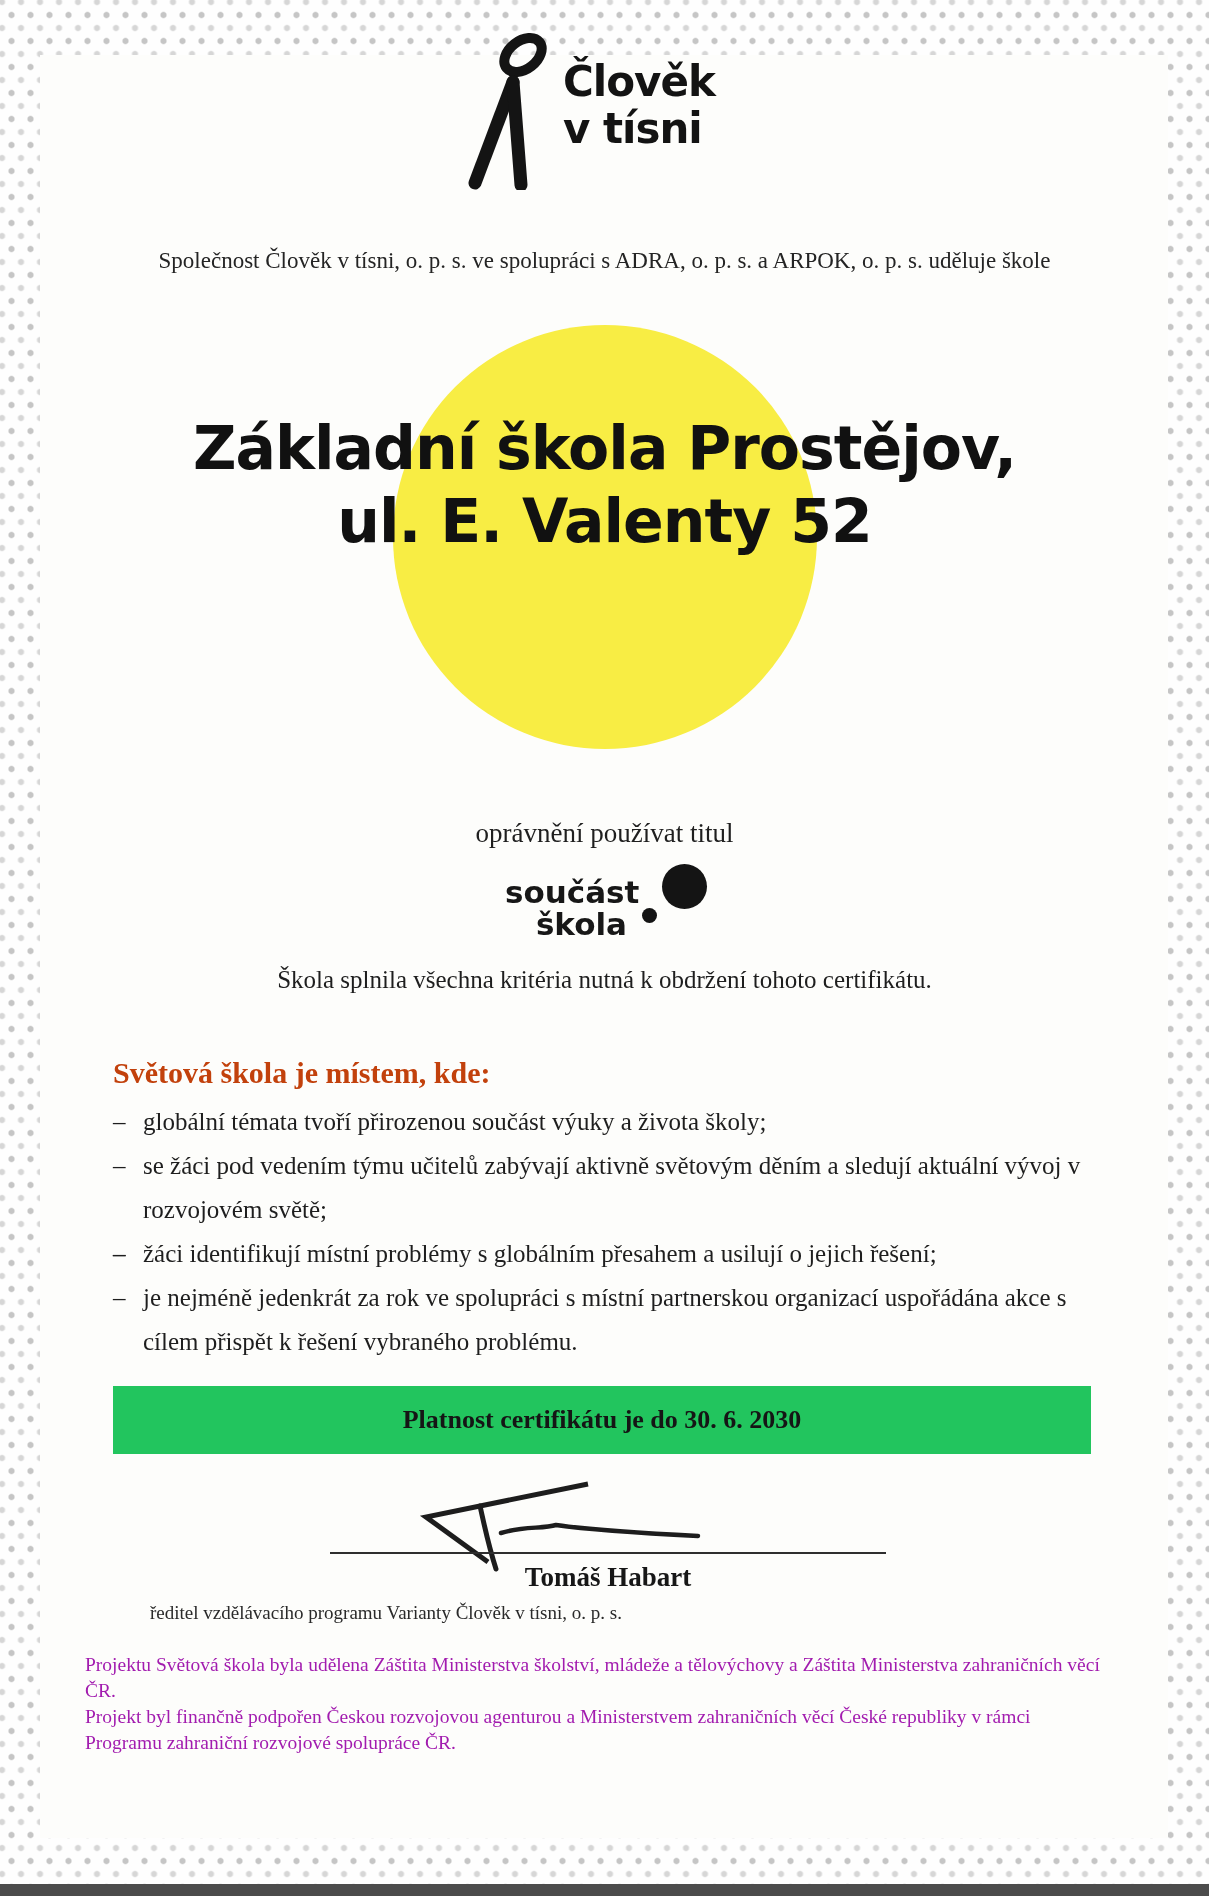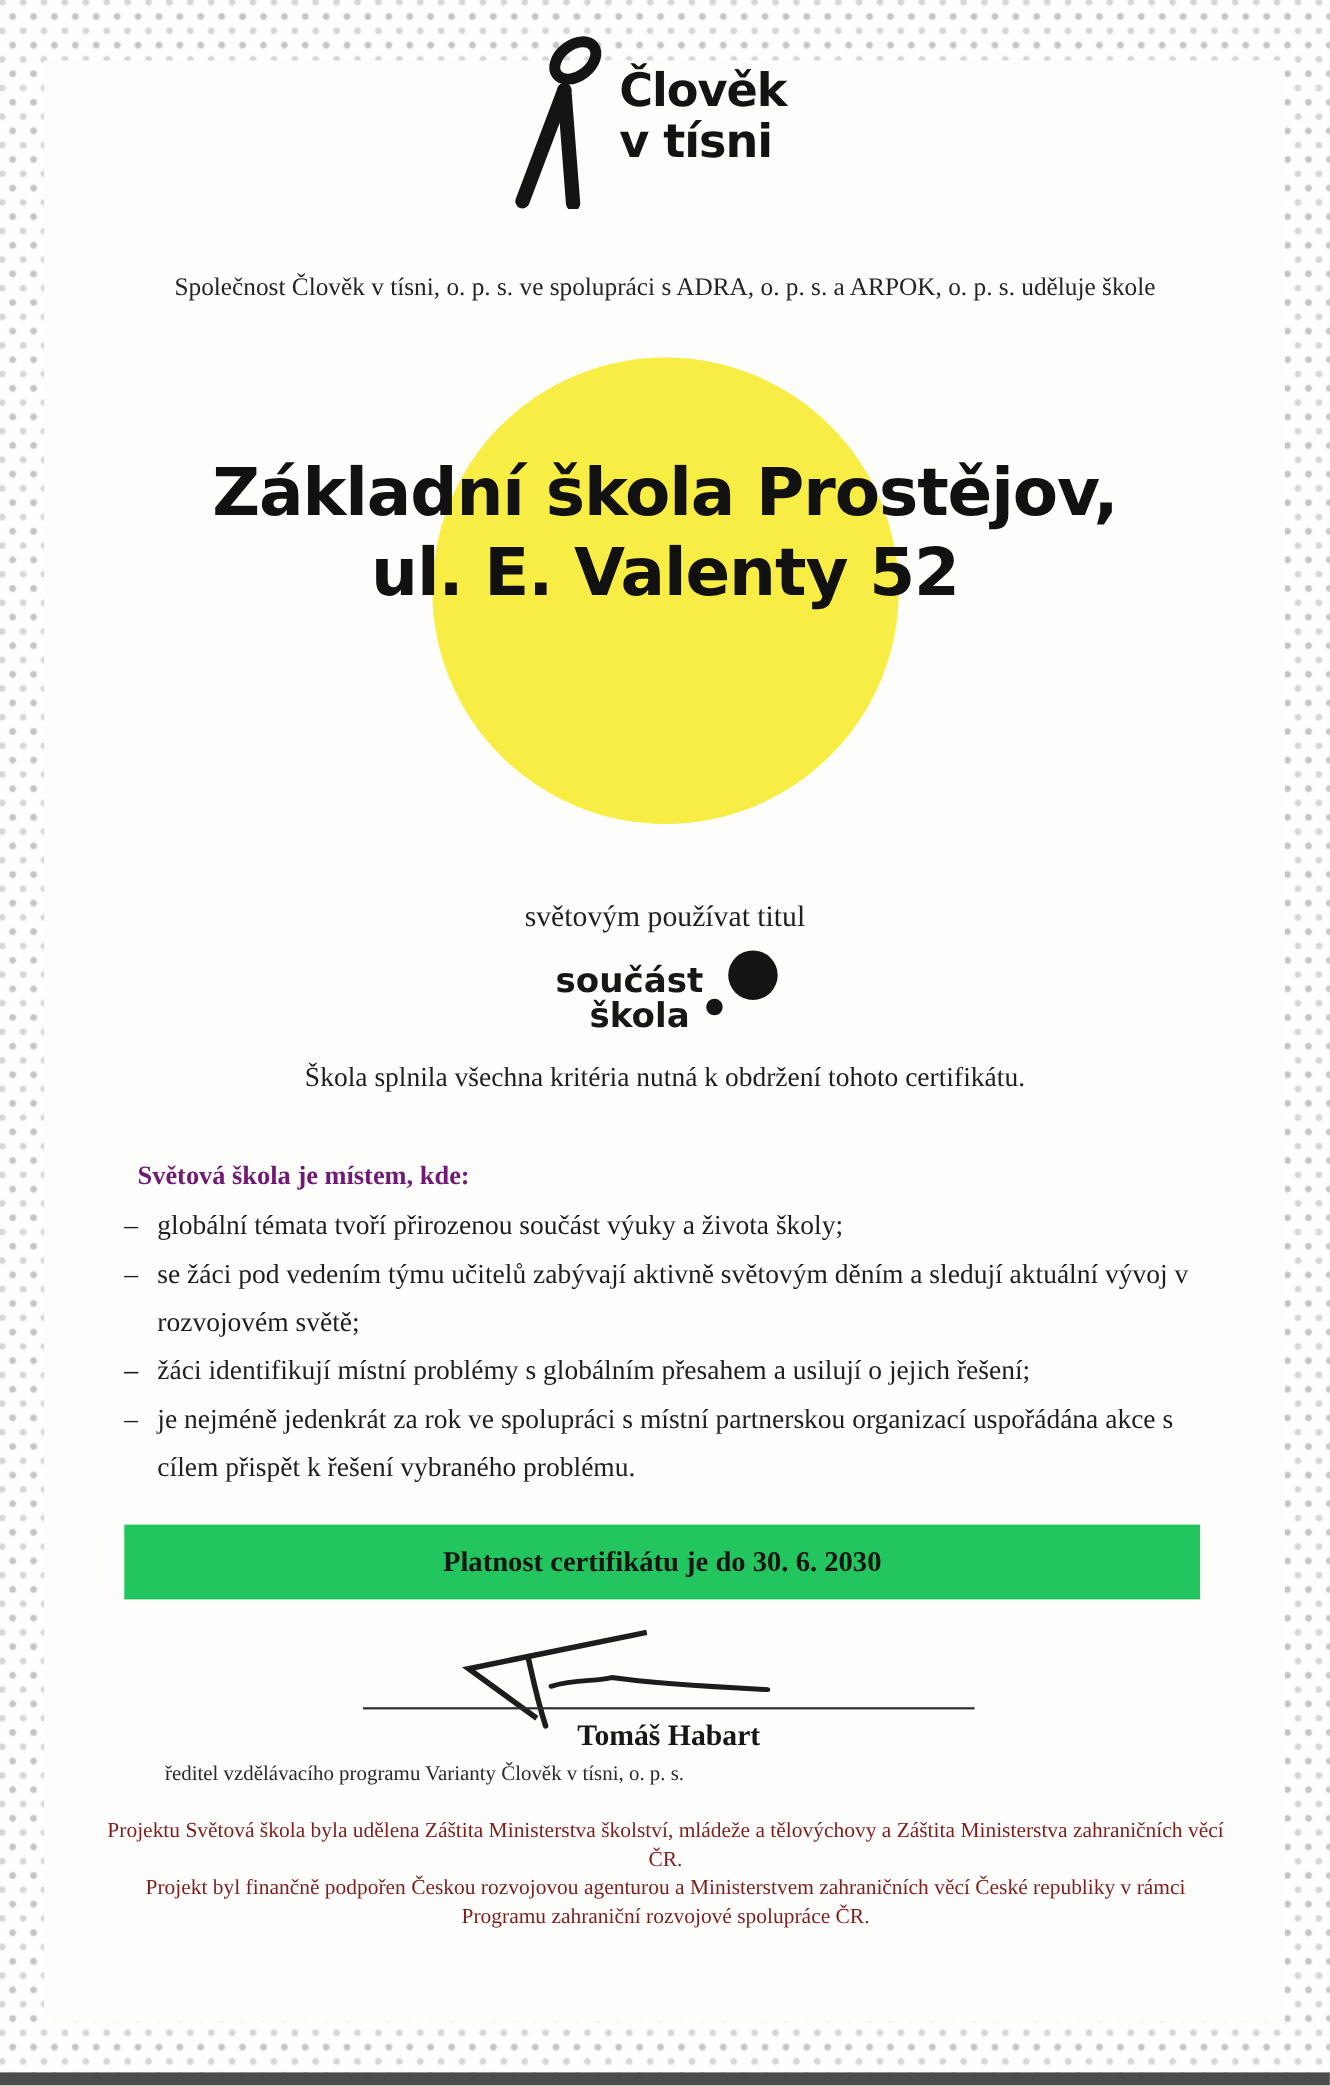--- a/index.html
+++ b/index.html
@@ -64,21 +64,21 @@
   .tl-line2{top:47px;}
   .tl-big-dot{position:absolute;left:157px;top:2px;width:45px;height:45px;border-radius:50%;background:#141414;}
   .tl-small-dot{position:absolute;left:137px;top:46px;width:15px;height:15px;border-radius:50%;background:#141414;}
   
   .criteria-note{
     position:absolute;left:0;top:966px;width:1209px;text-align:center;
     font-size:25px;color:#1e1e1e;
   }
   .criteria-block{position:absolute;left:113px;top:1056px;width:990px;}
   .criteria-heading{
-    font-size:24px;font-weight:bold;color:#701a75;margin:0 0 10px 12px;
+    font-size:30px;font-weight:bold;color:#c2410c;margin:0 0 10px 0;
   }
   .criteria-list{list-style:none;margin:0;padding:0;}
   .criteria-list li{
     position:relative;padding-left:30px;margin:0;
     font-size:25px;line-height:44px;color:#1e1e1e;
   }
   .criteria-list .dash{position:absolute;left:0;top:0;}
   
   .validity-band{
     position:absolute;left:113px;top:1386px;width:978px;height:68px;
@@ -93,22 +93,22 @@
   .signer-name{
     position:absolute;left:330px;top:1562px;width:556px;text-align:center;
     font-size:27px;font-weight:bold;color:#171717;
   }
   .signer-role{
     position:absolute;left:150px;top:1602px;width:910px;
     font-size:19px;color:#2a2a2a;
   }
   
   .footer-notes{
-    position:absolute;left:85px;top:1652px;width:1040px;text-align:center;
-    font-size:19.5px;line-height:26px;color:#7f1d1d;
+    position:absolute;left:85px;top:1652px;width:1040px;
+    font-size:19.5px;line-height:26px;color:#a21caf;
   }
 </style>
 </head>
 <body>
 
 <div class="dots-bg"></div>
 <div class="paper"></div>
 <div class="bottom-strip"></div>
 
 <svg class="brand-figure" viewBox="0 0 110 165" aria-hidden="true">
@@ -122,21 +122,21 @@
 </div>
 
 <div class="intro-line">Společnost Člověk v tísni, o. p. s. ve spolupráci s ADRA, o. p. s. a ARPOK, o. p. s. uděluje škole</div>
 
 <div class="yellow-circle"></div>
 <div class="school-title">
   <div>Základní škola Prostějov,</div>
   <div>ul. E. Valenty 52</div>
 </div>
 
-<div class="grant-line">světovým používat titul</div>
+<div class="grant-line">oprávnění používat titul</div>
 
 <div class="title-logo">
   <div class="tl-line tl-line1">součást</div>
   <div class="tl-line tl-line2">škola</div>
   <div class="tl-big-dot"></div>
   <div class="tl-small-dot"></div>
 </div>
 
 <div class="criteria-note">Škola splnila všechna kritéria nutná k obdržení tohoto certifikátu.</div>
 

